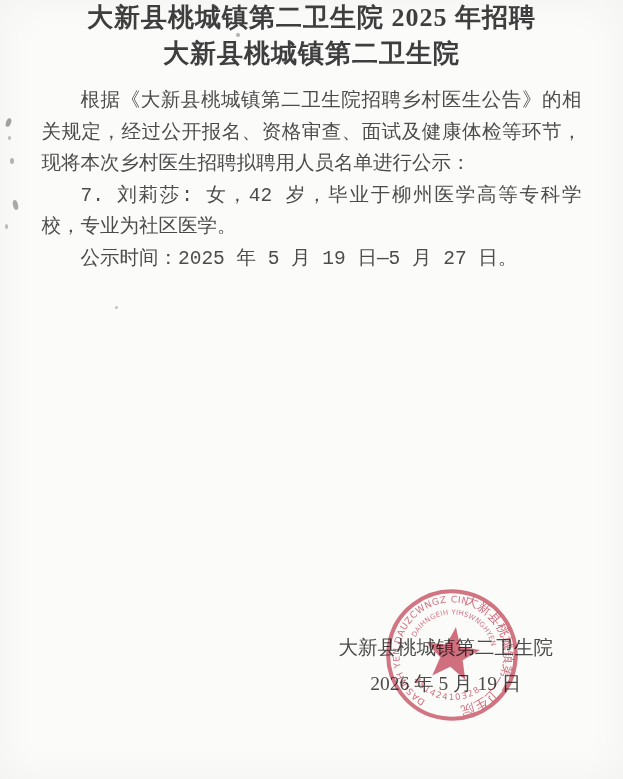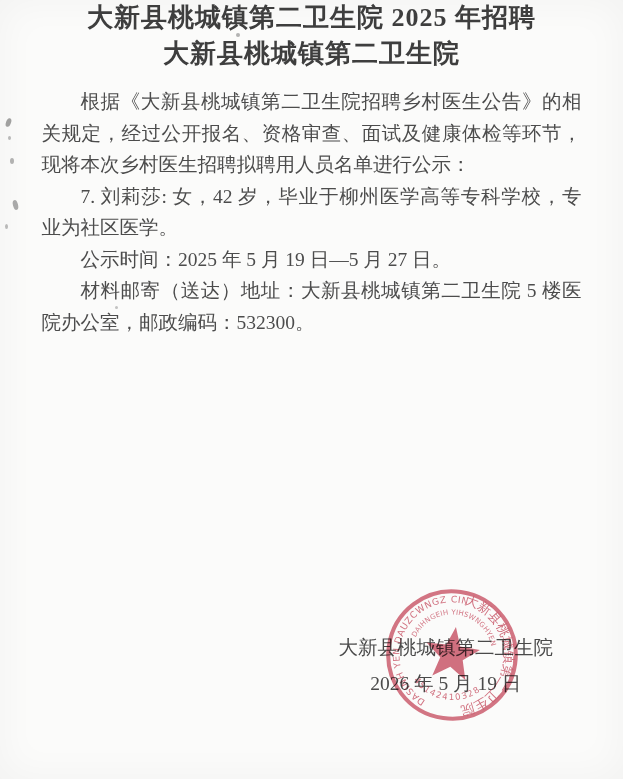--- a/index.html
+++ b/index.html
@@ -21,20 +21,21 @@
     line-height:36px;
     letter-spacing:1px;
     color:#3e3e3e;
   }
   .content {
     width:540px;
     margin:14px auto 0 auto;
     font-size:19.5px;
     line-height:31.5px;
     text-align:justify;
+    font-family:Liberation Mono, monospace;
   }
   .content p { margin:0; text-indent:2em; }
   .signature {
     position:absolute;
     top:630px;
     right:70px;
     text-align:center;
     font-size:19.5px;
     line-height:36px;
     color:#4a4a4a;
@@ -77,21 +78,20 @@
 
   <h1 class="title">
     <span style="display:block">大新县桃城镇第二卫生院 2025 年招聘</span>
     <span style="display:block">大新县桃城镇第二卫生院</span>
   </h1>
 
   <div class="content">
     <p>根据《大新县桃城镇第二卫生院招聘乡村医生公告》的相关规定，经过公开报名、资格审查、面试及健康体检等环节，现将本次乡村医生招聘拟聘用人员名单进行公示：</p>
     <p>7. 刘莉莎: 女，42 岁，毕业于柳州医学高等专科学校，专业为社区医学。</p>
     <p>公示时间：2025 年 5 月 19 日—5 月 27 日。</p>
-    <p>材料邮寄（送达）地址：大新县桃城镇第二卫生院 5 楼医院办公室，邮政编码：532300。</p>
   </div>
 
   <div class="signature">
     <div>大新县桃城镇第二卫生院</div>
     <div>2026 年 5 月 19 日</div>
   </div>
 
   <svg class="seal" viewBox="0 0 170 170" xmlns="http://www.w3.org/2000/svg">
     <defs>
       <path id="ringPath" d="M 85 137 A 52 52 0 1 1 85 33 A 52 52 0 1 1 85 137" fill="none"></path>

